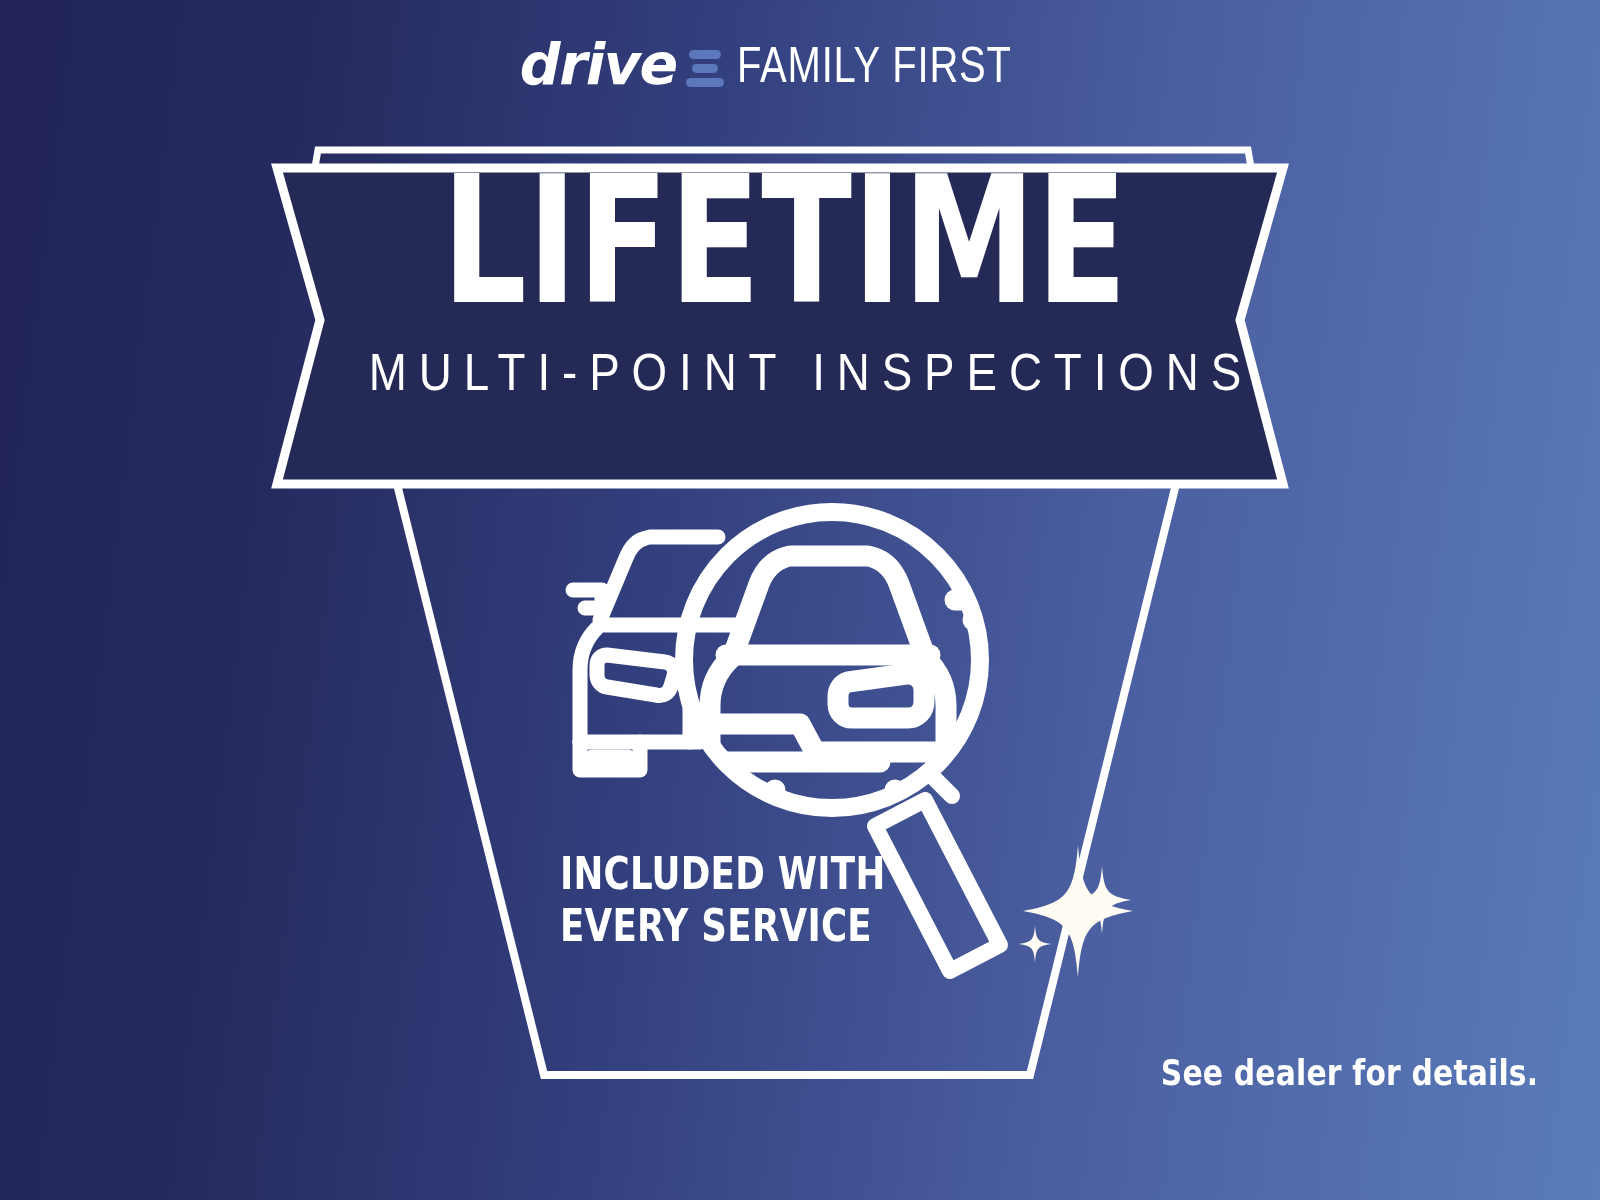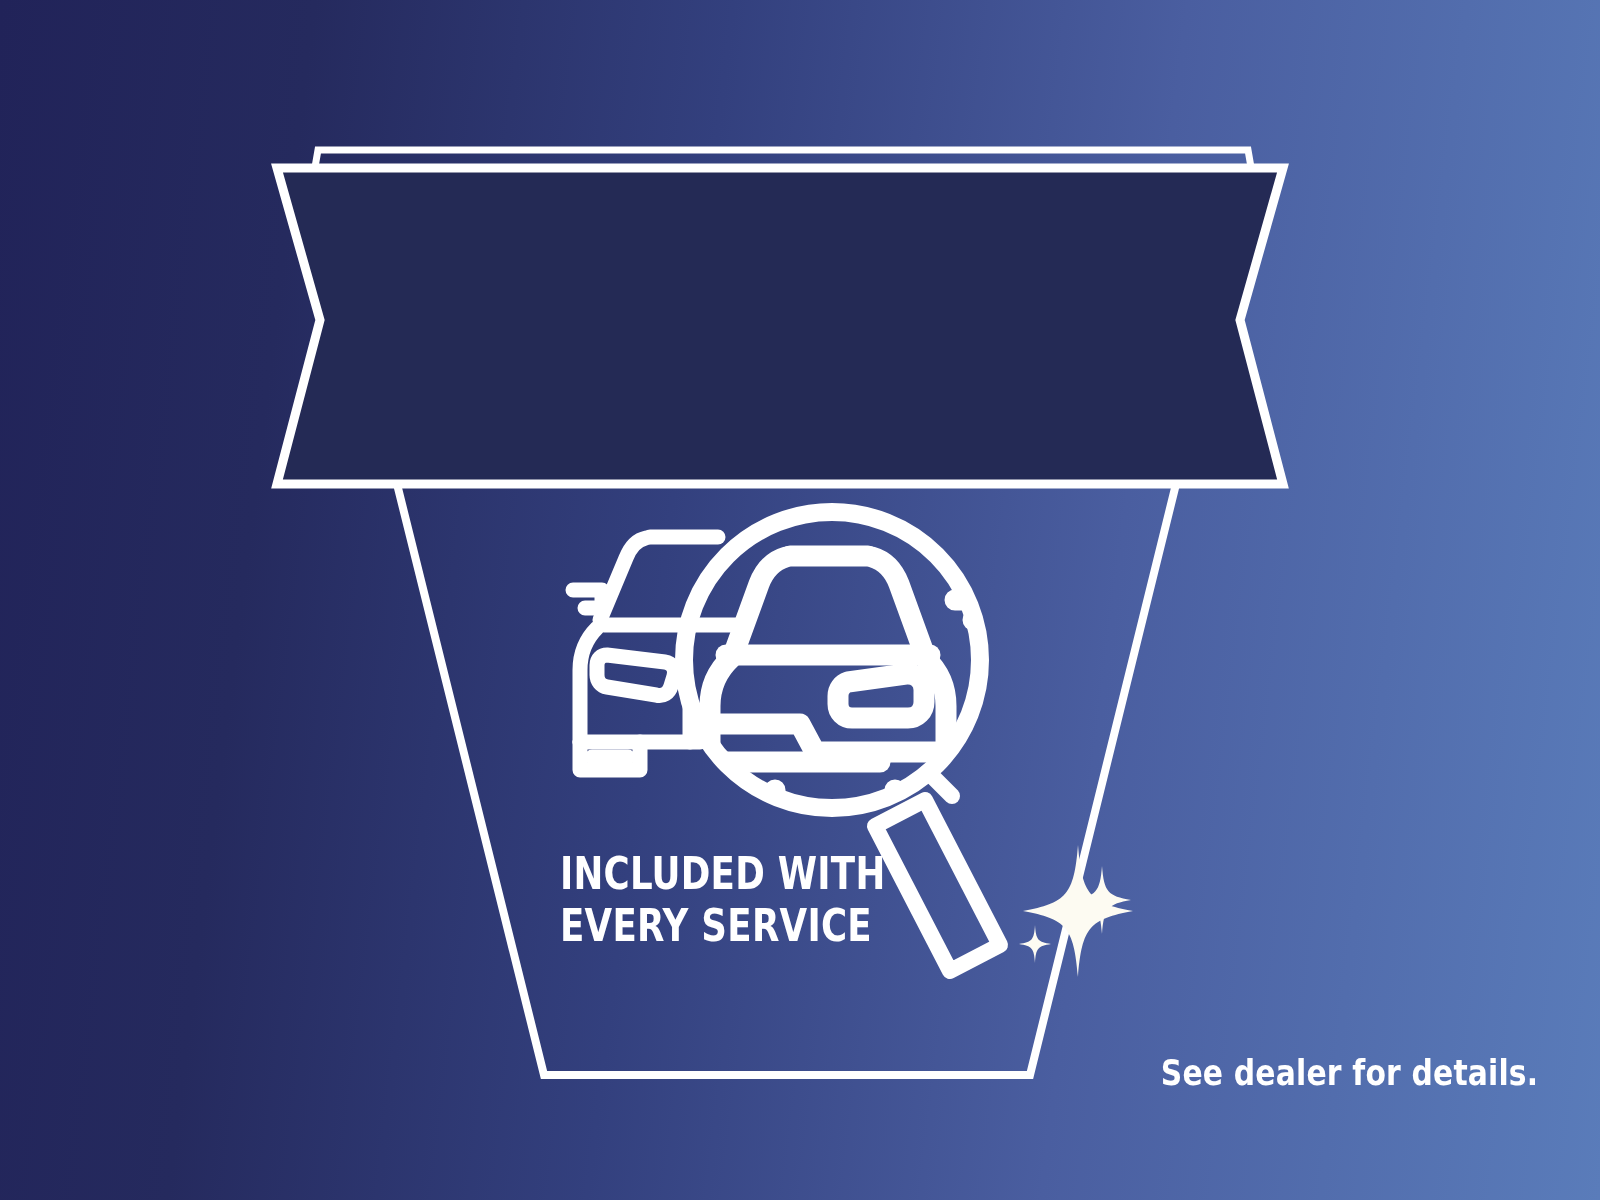--- a/index.html
+++ b/index.html
@@ -142,20 +142,29 @@
     transform: scaleX(0.92);
     transform-origin: right top;
     white-space: nowrap;
   }
 </style>
 </head>
 <body>
 
 <div id="stage">
 
+  <div id="brand-bar">
+    <span id="brand-word">drive</span>
+    <span id="brand-bars">
+      <i class="b1"></i>
+        <i class="b2"></i>
+        <i class="b3"></i>
+    </span>
+    <span id="brand-tag">FAMILY FIRST</span>
+  </div>
 
   <svg id="emblem" viewBox="0 0 1600 1200">
 
     <g>
 
       <path d="M318 150 L1248 150 L1256 196 L310 196 Z" fill="none" stroke="#ffffff" stroke-width="7" stroke-linejoin="miter"></path>
 
       <path d="M396 480 L544 1075 L1030 1075 L1177 480" fill="none" stroke="#ffffff" stroke-width="8" stroke-linejoin="miter" stroke-linecap="butt"></path>
     </g>
 
@@ -243,19 +252,23 @@
                C1104 910 1108 906 1110 880 Z" transform="translate(-8,-14) scale(1)"></path>
 
       <path d="M1035 925
                C1036 940 1038 942 1051 944
                C1038 946 1036 948 1035 963
                C1034 948 1032 946 1019 944
                C1032 942 1034 940 1035 925 Z"></path>
     </g>
   </svg>
 
+  <div id="banner-text-wrap">
+    <div id="banner-title">LIFETIME</div>
+    <div id="banner-sub">MULTI-POINT INSPECTIONS</div>
+  </div>
 
   <div id="included-copy">INCLUDED WITH
 EVERY SERVICE</div>
 
   <div id="disclaimer">See dealer for details.</div>
 
 </div>
 
 </body></html>

